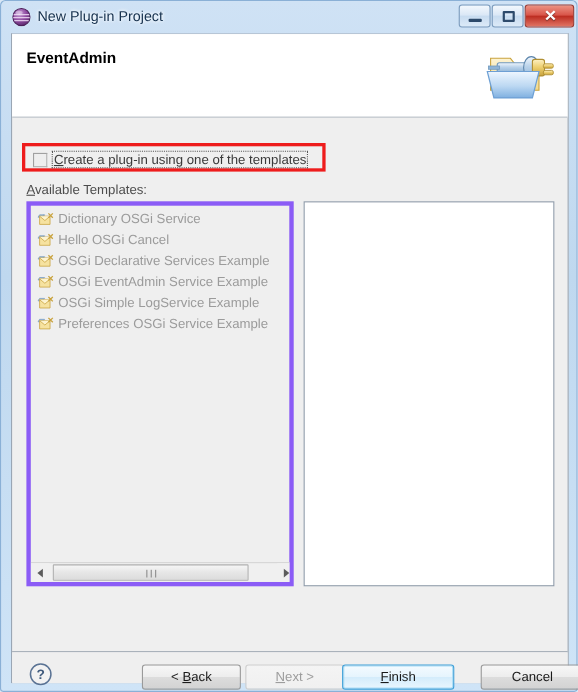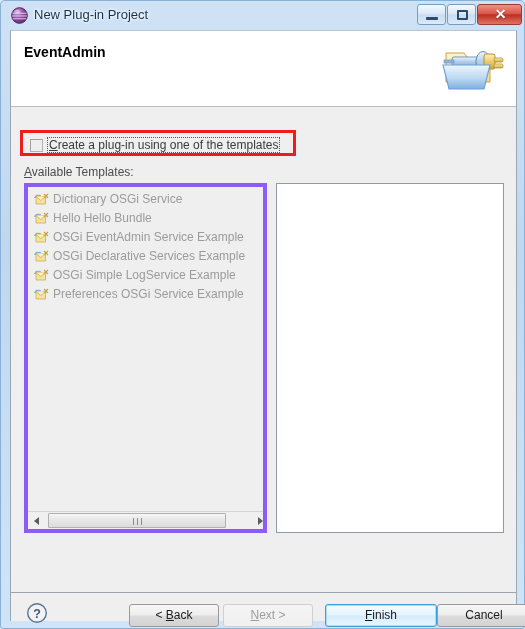--- a/index.html
+++ b/index.html
@@ -190,21 +190,21 @@
     border-color:#cfcfcf;
     background:linear-gradient(180deg,#f4f4f4 0%,#f0f0f0 100%);
   }
   .btn.default{
     border:1px solid #3c9fd8;
     box-shadow:0 0 0 1px #a9dcf5 inset;
     background:linear-gradient(180deg,#f4fbff 0%,#e6f4fd 48%,#d4ecfb 52%,#e9f6fe 100%);
   }
   #btn-back{left:118px;width:90px;}
   #btn-next{left:212px;width:90px;}
-  #btn-finish{left:314px;width:112px;}
+  #btn-finish{left:300px;width:102px;}
   #btn-cancel{left:426px;width:94px;}
 </style>
 </head>
 <body>
 
 <div class="window">
 
   <div class="titlebar">
     <div class="title-icon">
       <svg width="17" height="17" viewBox="0 0 17 17">
@@ -300,43 +300,43 @@
         </div>
         <div class="list-item">
           <span class="li-icon">
             <svg width="16" height="15" viewBox="0 0 16 15">
               <path d="M0.5 5.5h4.5l1.5-2.2h-4.5z" fill="#9cc3e6" stroke="#6f93b8" stroke-width=".6"></path>
               <path d="M2 4.5h9.5v7.5H2z" fill="#f6e2a0" stroke="#c9a33e" stroke-width=".7"></path>
               <path d="M2 4.5l4.8 4 4.7-4" fill="#fdf3cf" stroke="#c9a33e" stroke-width=".7"></path>
               <path d="M10 2l4 4M14 2l-4 4" stroke="#c9a33e" stroke-width="1.2"></path>
             </svg>
           </span>
-          <span>Hello Hello Bundle</span>
+          <span>Hello OSGi Cancel</span>
+        </div>
+        <div class="list-item">
+          <span class="li-icon">
+            <svg width="16" height="15" viewBox="0 0 16 15">
+              <path d="M0.5 5.5h4.5l1.5-2.2h-4.5z" fill="#9cc3e6" stroke="#6f93b8" stroke-width=".6"></path>
+              <path d="M2 4.5h9.5v7.5H2z" fill="#f6e2a0" stroke="#c9a33e" stroke-width=".7"></path>
+              <path d="M2 4.5l4.8 4 4.7-4" fill="#fdf3cf" stroke="#c9a33e" stroke-width=".7"></path>
+              <path d="M10 2l4 4M14 2l-4 4" stroke="#c9a33e" stroke-width="1.2"></path>
+            </svg>
+          </span>
+          <span>OSGi Declarative Services Example</span>
         </div>
         <div class="list-item">
           <span class="li-icon">
             <svg width="16" height="15" viewBox="0 0 16 15">
               <path d="M0.5 5.5h4.5l1.5-2.2h-4.5z" fill="#9cc3e6" stroke="#6f93b8" stroke-width=".6"></path>
               <path d="M2 4.5h9.5v7.5H2z" fill="#f6e2a0" stroke="#c9a33e" stroke-width=".7"></path>
               <path d="M2 4.5l4.8 4 4.7-4" fill="#fdf3cf" stroke="#c9a33e" stroke-width=".7"></path>
               <path d="M10 2l4 4M14 2l-4 4" stroke="#c9a33e" stroke-width="1.2"></path>
             </svg>
           </span>
           <span>OSGi EventAdmin Service Example</span>
-        </div>
-        <div class="list-item">
-          <span class="li-icon">
-            <svg width="16" height="15" viewBox="0 0 16 15">
-              <path d="M0.5 5.5h4.5l1.5-2.2h-4.5z" fill="#9cc3e6" stroke="#6f93b8" stroke-width=".6"></path>
-              <path d="M2 4.5h9.5v7.5H2z" fill="#f6e2a0" stroke="#c9a33e" stroke-width=".7"></path>
-              <path d="M2 4.5l4.8 4 4.7-4" fill="#fdf3cf" stroke="#c9a33e" stroke-width=".7"></path>
-              <path d="M10 2l4 4M14 2l-4 4" stroke="#c9a33e" stroke-width="1.2"></path>
-            </svg>
-          </span>
-          <span>OSGi Declarative Services Example</span>
         </div>
         <div class="list-item">
           <span class="li-icon">
             <svg width="16" height="15" viewBox="0 0 16 15">
               <path d="M0.5 5.5h4.5l1.5-2.2h-4.5z" fill="#9cc3e6" stroke="#6f93b8" stroke-width=".6"></path>
               <path d="M2 4.5h9.5v7.5H2z" fill="#f6e2a0" stroke="#c9a33e" stroke-width=".7"></path>
               <path d="M2 4.5l4.8 4 4.7-4" fill="#fdf3cf" stroke="#c9a33e" stroke-width=".7"></path>
               <path d="M10 2l4 4M14 2l-4 4" stroke="#c9a33e" stroke-width="1.2"></path>
             </svg>
           </span>

